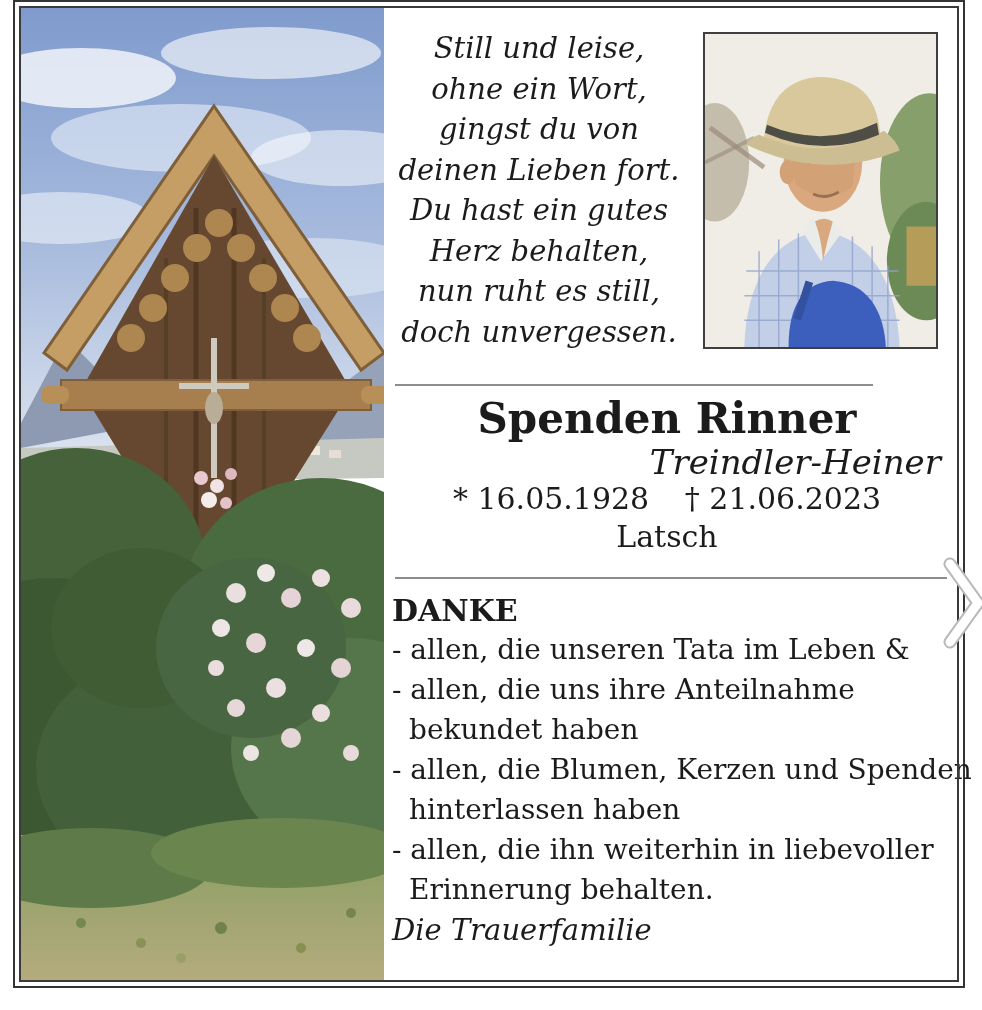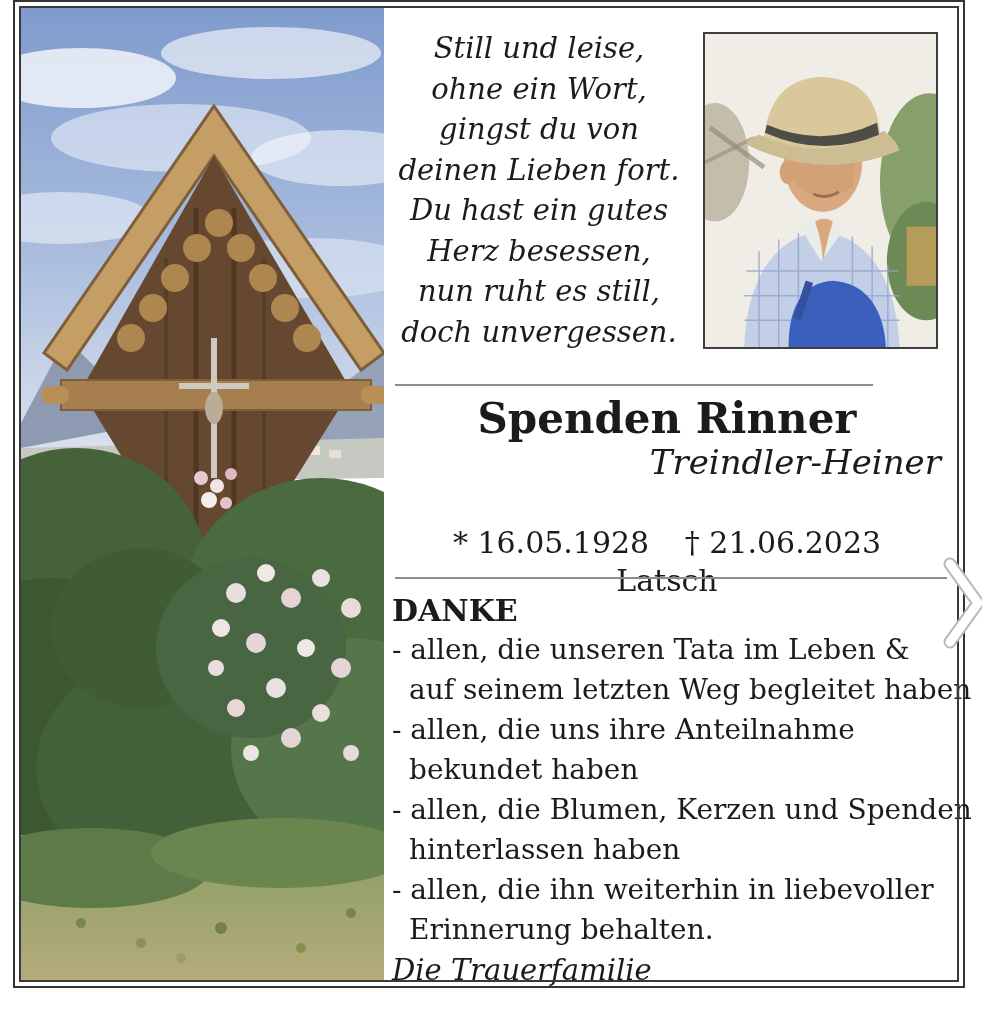--- a/index.html
+++ b/index.html
@@ -14,21 +14,21 @@
   .portrait svg{display:block;width:100%;height:100%;}
   .poem{position:absolute;left:356px;top:26px;width:336px;text-align:center;z-index:1;}
   .poem-line{font-size:29px;line-height:40.5px;font-style:italic;font-weight:500;white-space:nowrap;}
   .divider{position:absolute;height:2px;background:#8d8d8d;z-index:1;}
   .divider-1{left:380px;top:382px;width:478px;}
   .divider-2{left:380px;top:575px;width:552px;}
   .name-block{position:absolute;left:378px;top:392px;width:548px;text-align:center;z-index:1;}
   .person-name{font-size:42px;font-weight:700;line-height:50px;margin:0;}
   .person-nickname{font-size:34px;font-style:italic;line-height:36px;text-align:right;}
   .person-dates{font-size:30px;line-height:38px;}
-  .person-dates .date{display:inline-block;margin-top:44px;}
+  .person-dates .date{display:inline-block;}
   .person-dates .date+.date{margin-left:26px;}
   .person-place{font-size:30px;line-height:37px;}
   .thanks{position:absolute;left:377px;top:590px;width:560px;z-index:1;}
   .thanks-heading{font-size:30px;font-weight:700;line-height:38px;}
   .t-line{font-size:28px;line-height:40px;white-space:nowrap;}
   .t-line.cont{padding-left:17px;}
   .signature{font-size:29px;font-style:italic;text-align:left;line-height:40px;padding-right:4px;}
   .next-btn{position:absolute;left:922px;top:552px;width:52px;height:98px;z-index:10;cursor:pointer;background:none;border:none;padding:0;}
   .next-btn svg{display:block;width:100%;height:100%;}
 </style>
@@ -146,21 +146,21 @@
         </g>
       </svg>
     </div>
 
     <div class="poem">
       <div class="poem-line">Still und leise,</div>
       <div class="poem-line">ohne ein Wort,</div>
       <div class="poem-line">gingst du von</div>
       <div class="poem-line">deinen Lieben fort.</div>
       <div class="poem-line">Du hast ein gutes</div>
-      <div class="poem-line">Herz besessen,</div>
+      <div class="poem-line">Herz behalten,</div>
       <div class="poem-line">nun ruht es still,</div>
       <div class="poem-line">doch unvergessen.</div>
     </div>
 
     <div class="portrait">
       <svg viewBox="0 0 235 317" preserveAspectRatio="none">
         <rect x="0" y="0" width="235" height="317" fill="#efede6"></rect>
         <g>
           <ellipse cx="228" cy="150" rx="50" ry="90" fill="#87a06b"></ellipse>
           <ellipse cx="225" cy="230" rx="40" ry="60" fill="#6c8a55"></ellipse>
@@ -209,21 +209,20 @@
         <span class="date">† 21.06.2023</span>
       </div>
       <div class="person-place">Latsch</div>
     </div>
 
     <div class="divider divider-2"></div>
 
     <div class="thanks">
       <div class="thanks-heading">DANKE</div>
       <div class="t-line">- allen, die unseren Tata im Leben &amp;</div>
-      <div class="t-line cont">auf seinem letzten Weg begleitet haben</div>
       <div class="t-line">- allen, die uns ihre Anteilnahme</div>
       <div class="t-line cont">bekundet haben</div>
       <div class="t-line">- allen, die Blumen, Kerzen und Spenden</div>
       <div class="t-line cont">hinterlassen haben</div>
       <div class="t-line">- allen, die ihn weiterhin in liebevoller</div>
       <div class="t-line cont">Erinnerung behalten.</div>
       <div class="signature">Die Trauerfamilie</div>
     </div>
 
     <button class="next-btn" aria-label="next">

